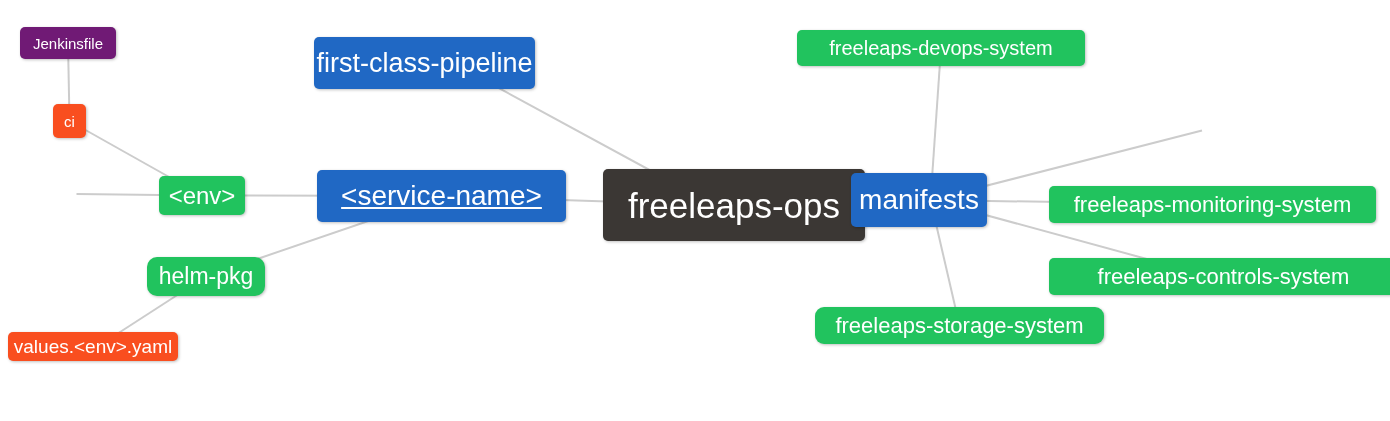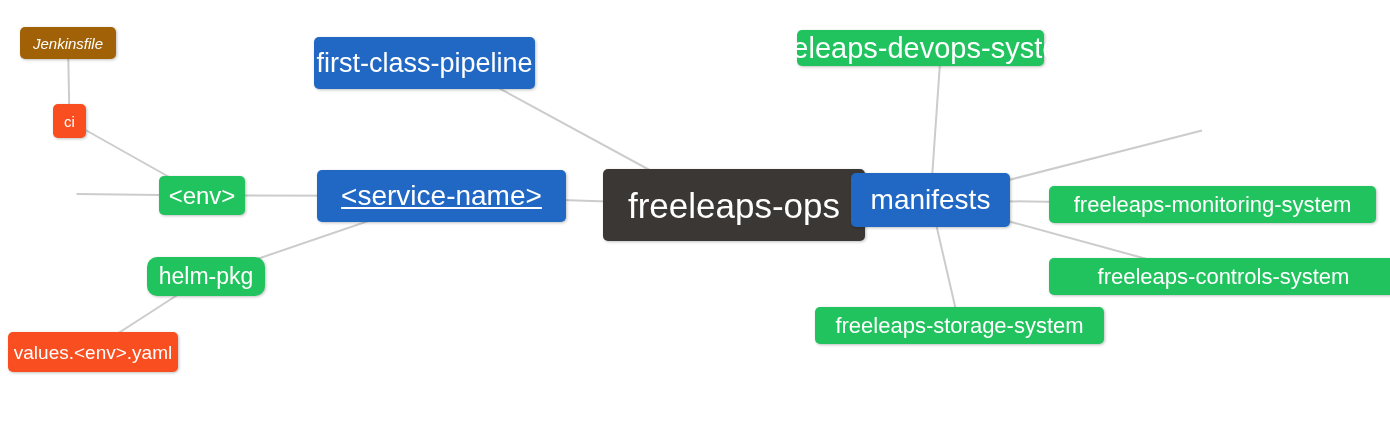--- a/index.html
+++ b/index.html
@@ -52,23 +52,23 @@
       <line x1="930.5" y1="200" x2="941" y2="48" stroke="#cccccc" stroke-width="2"></line>
       <line x1="930.5" y1="200" x2="1202" y2="130.5" stroke="#cccccc" stroke-width="2"></line>
       <line x1="930.5" y1="200" x2="1212.5" y2="204.5" stroke="#cccccc" stroke-width="2"></line>
       <line x1="930.5" y1="200" x2="1211" y2="276.5" stroke="#cccccc" stroke-width="2"></line>
       <line x1="930.5" y1="200" x2="959.5" y2="325.5" stroke="#cccccc" stroke-width="2"></line>
     </svg>
 
   <div class="node" style="left: 583px; top: 169px; width: 262px; height: 72px; background: rgb(59, 55, 52); font-size: 35px; margin-left: 20px;">freeleaps-ops</div>
   <div class="node" style="left: 314px; top: 37px; width: 221px; height: 52px; background: rgb(32, 104, 196); font-size: 27px;">first-class-pipeline</div>
   <div class="node" style="left: 317px; top: 170px; width: 249px; height: 52px; background: rgb(32, 104, 196); font-size: 28px; text-decoration: underline;">&lt;service-name&gt;</div>
-  <div class="node" style="left: 851px; top: 173px; width: 159px; height: 54px; background: rgb(32, 104, 196); font-size: 28px; text-align: right;">manifests</div>
+  <div class="node" style="left: 851px; top: 173px; width: 136px; height: 54px; background: rgb(32, 104, 196); font-size: 28px; text-align: right;">manifests</div>
   <div class="node" style="left: 159px; top: 176px; width: 86px; height: 39px; background: rgb(33, 195, 94); font-size: 24px;">&lt;env&gt;</div>
   <div class="node" style="left: 147px; top: 257px; width: 118px; height: 39px; background: rgb(33, 195, 94); font-size: 23px; border-radius: 10px;">helm-pkg</div>
   <div class="node" style="left: 53px; top: 104px; width: 33px; height: 34px; background: rgb(249, 78, 31); font-size: 15px;">ci</div>
-  <div class="node" style="left: 8px; top: 332px; width: 170px; height: 40px; background: rgb(249, 78, 31); font-size: 19px;">values.&lt;env&gt;.yaml</div>
-  <div class="node" style="left: 20px; top: 27px; width: 96px; height: 32px; background: #a16207; font-size: 15px; font-style: italic;">Jenkinsfile</div>
-  <div class="node" style="left: 797px; top: 30px; width: 247px; height: 36px; background: rgb(33, 195, 94); font-size: 29px;">freeleaps-devops-system</div>
+  <div class="node" style="left: 8px; top: 332px; width: 170px; height: 29px; background: rgb(249, 78, 31); font-size: 19px;">values.&lt;env&gt;.yaml</div>
+  <div class="node" style="left: 20px; top: 27px; width: 96px; height: 32px; background: #701a75; font-size: 15px;">Jenkinsfile</div>
+  <div class="node" style="left: 797px; top: 30px; width: 288px; height: 36px; background: rgb(33, 195, 94); font-size: 20px;">freeleaps-devops-system</div>
   <div class="node" style="left: 1049px; top: 186px; width: 327px; height: 37px; background: rgb(33, 195, 94); font-size: 22px;">freeleaps-monitoring-system</div>
   <div class="node" style="left: 1049px; top: 258px; width: 349px; height: 37px; background: rgb(33, 195, 94); font-size: 22px;">freeleaps-controls-system</div>
-  <div class="node" style="left: 815px; top: 307px; width: 289px; height: 37px; background: rgb(33, 195, 94); font-size: 22px;">freeleaps-storage-system</div>
+  <div class="node" style="left: 815px; top: 307px; width: 289px; height: 37px; background: rgb(33, 195, 94); font-size: 22px; border-radius: 9px;">freeleaps-storage-system</div>
 </div>
 
 </body></html>

